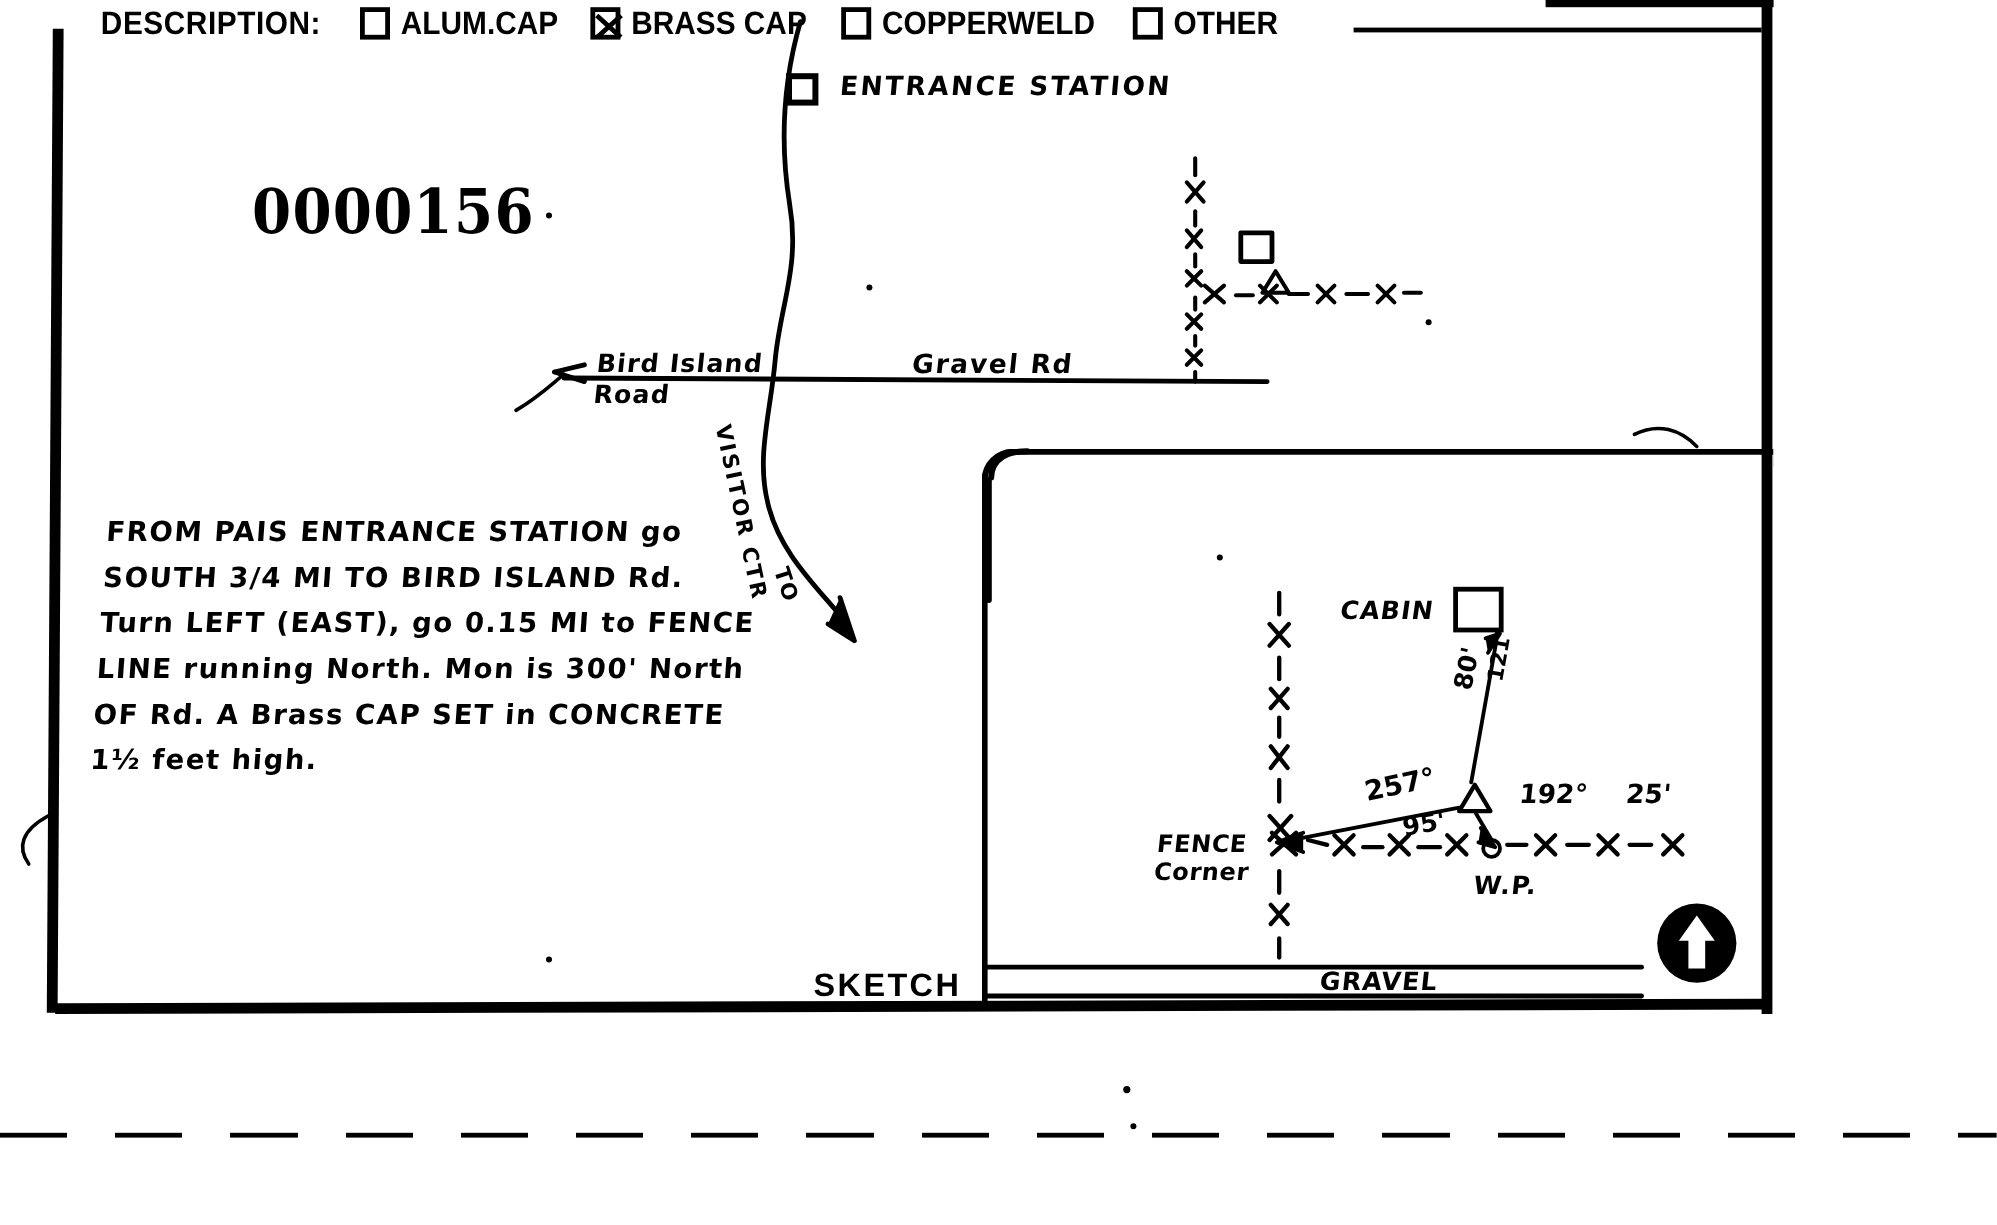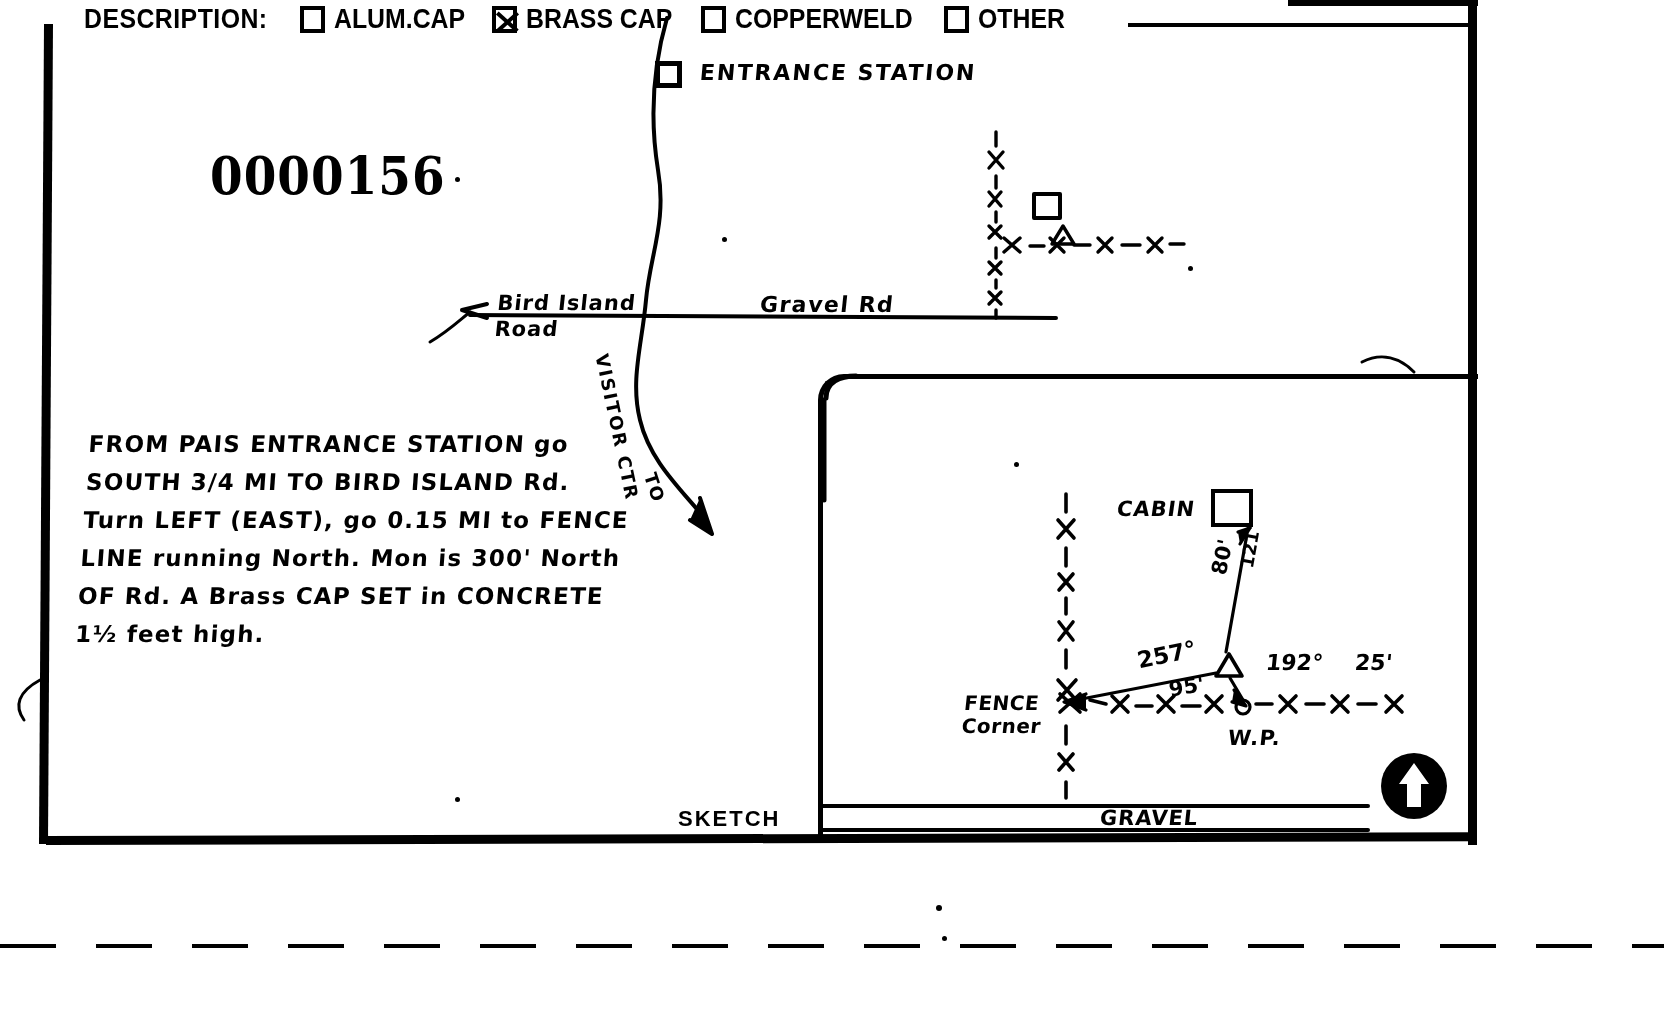--- a/index.html
+++ b/index.html
@@ -55,21 +55,21 @@
   .lbl-to{position:absolute;left:660px;top:470px;font-size:18px;letter-spacing:1px;
             transform:rotate(72deg);transform-origin:left top;}
 
   
   .dirs{position:absolute;left:82px;top:425px;width:640px;font-size:23px;line-height:38px;
         letter-spacing:1.2px;transform:skewX(-4deg);}
   .dirs div{white-space:nowrap;}
 
   
   .sketch-cap{position:absolute;left:678px;top:806px;font-family:"Liberation Sans",sans-serif;
-              font-weight:700;font-size:22px;letter-spacing:2px;}
+              font-weight:700;font-size:27px;letter-spacing:2px;}
 
   
   .inset{position:absolute;left:818px;top:374px;width:660px;height:462px;}
   .inset-frame{position:absolute;inset:0;border:5px solid #000;border-radius:26px 0 0 0;
                border-right:none;border-bottom:none;box-sizing:border-box;}
 
   .sk-lbl{position:absolute;font-family:"DejaVu Sans",sans-serif;font-weight:700;color:#000;}
   .sk-cabin{left:1117px;top:497px;font-size:21px;letter-spacing:1px;transform:skewX(-8deg);}
   .sk-cabinbox{position:absolute;left:1211px;top:489px;width:42px;height:38px;
                border:4px solid #000;box-sizing:border-box;}

